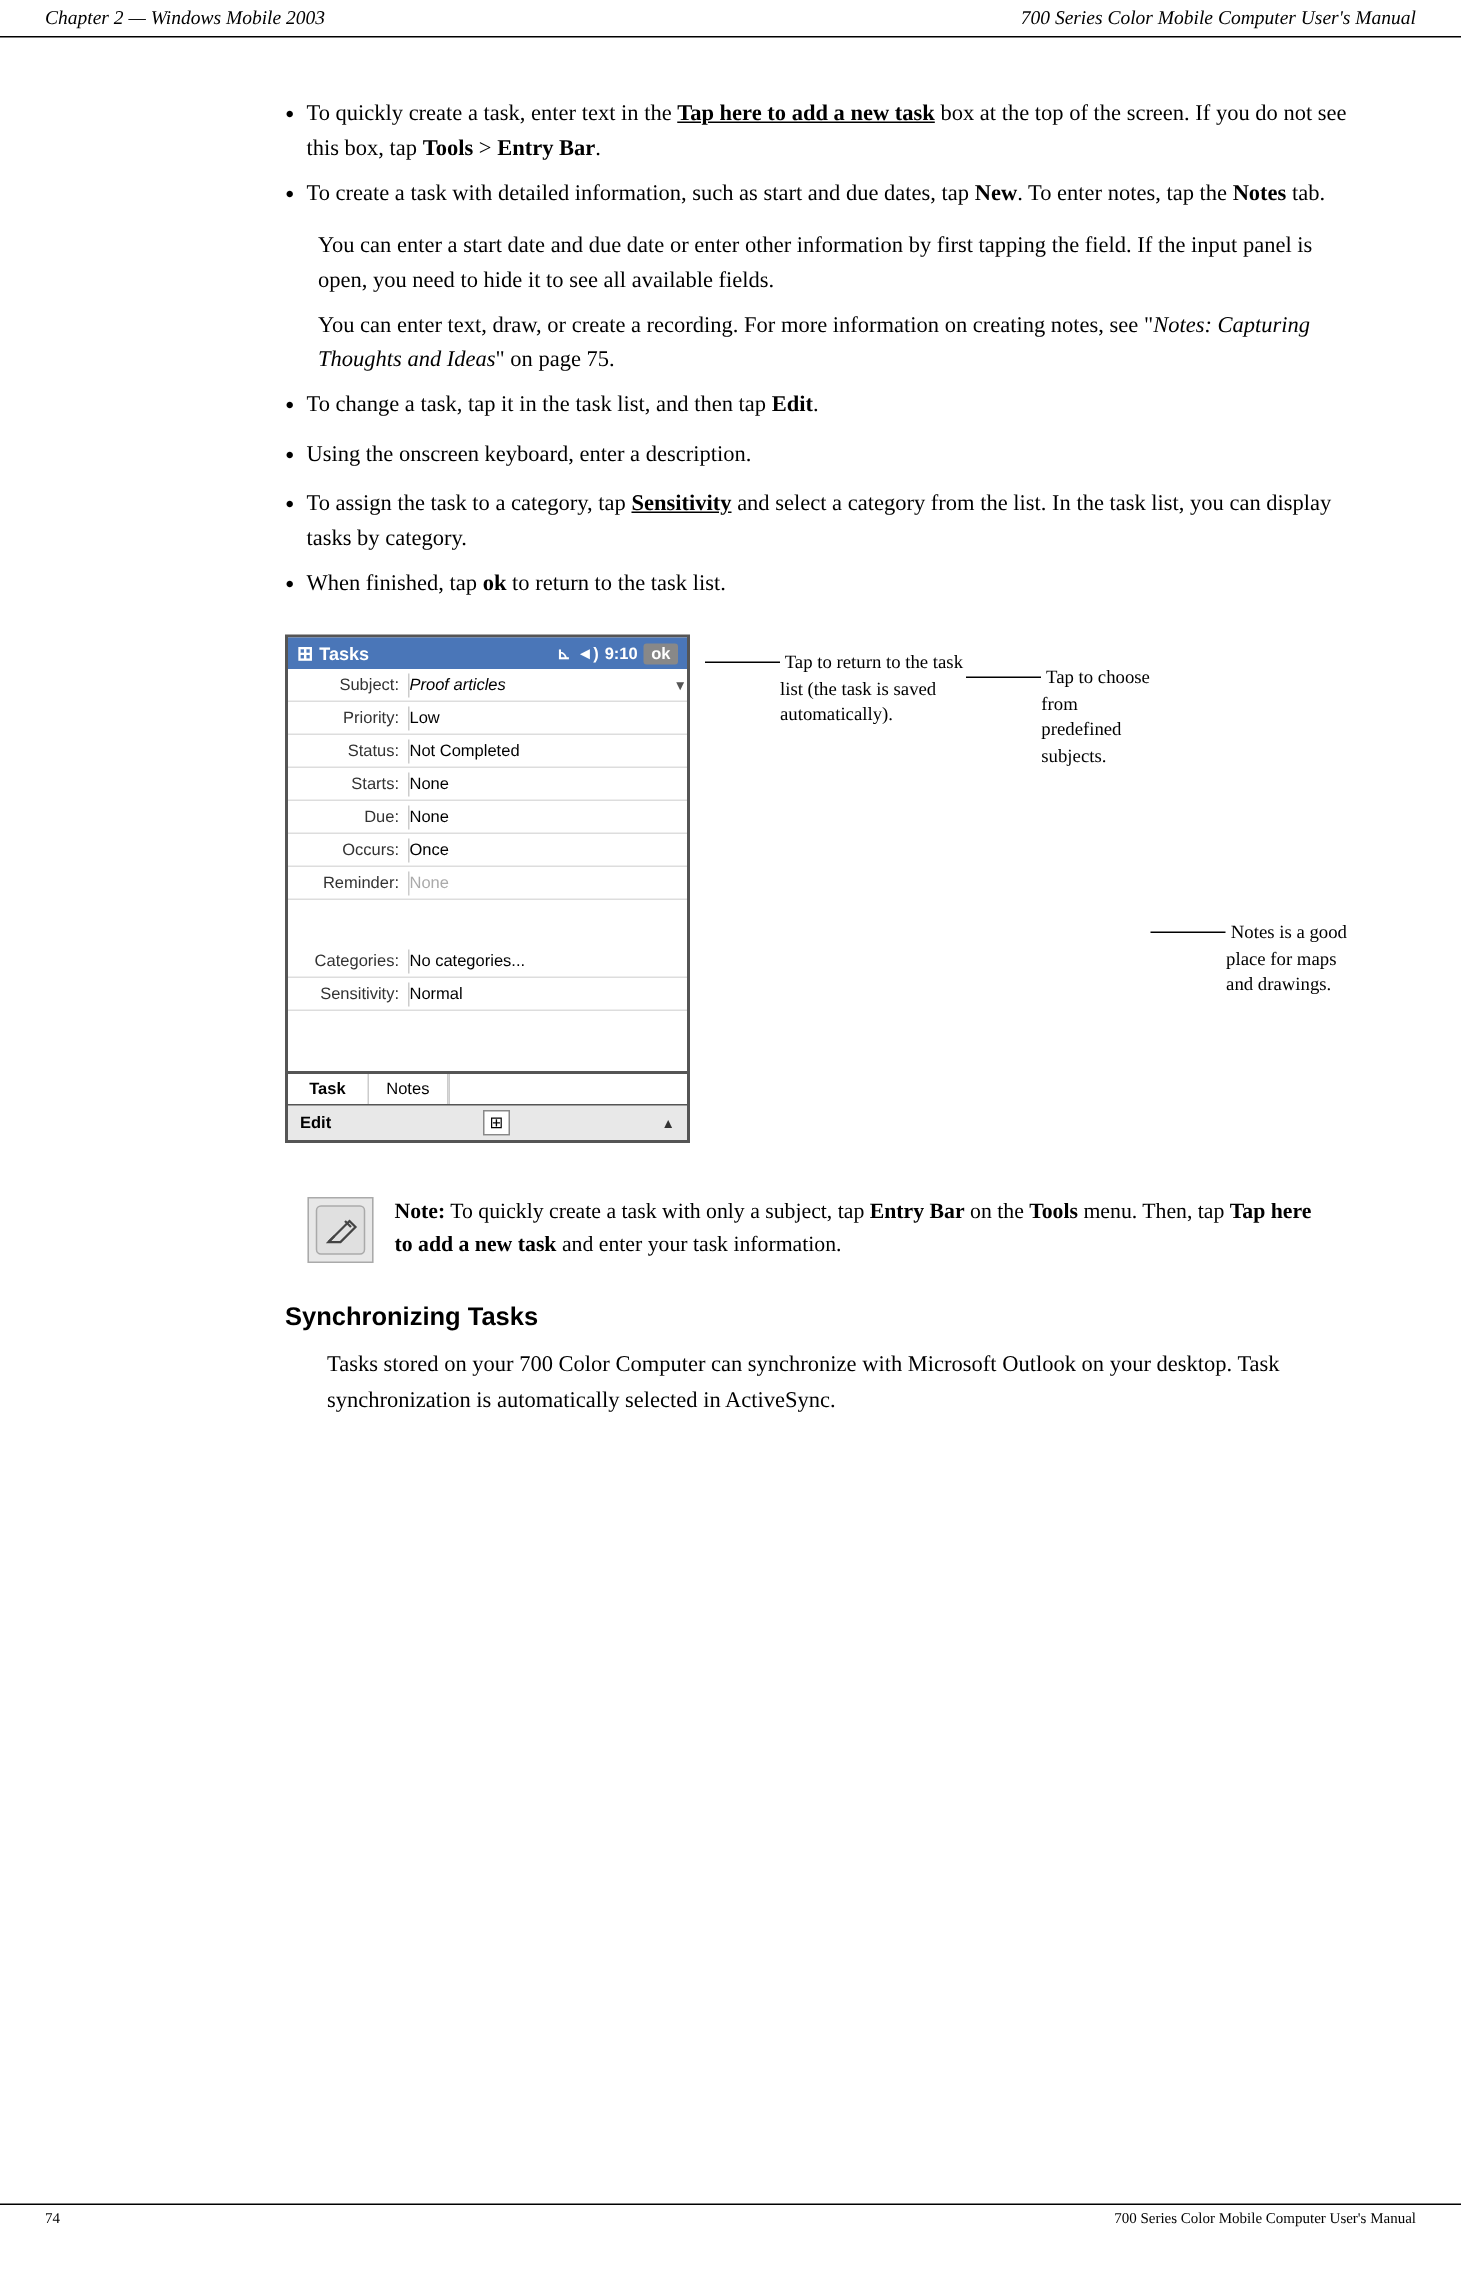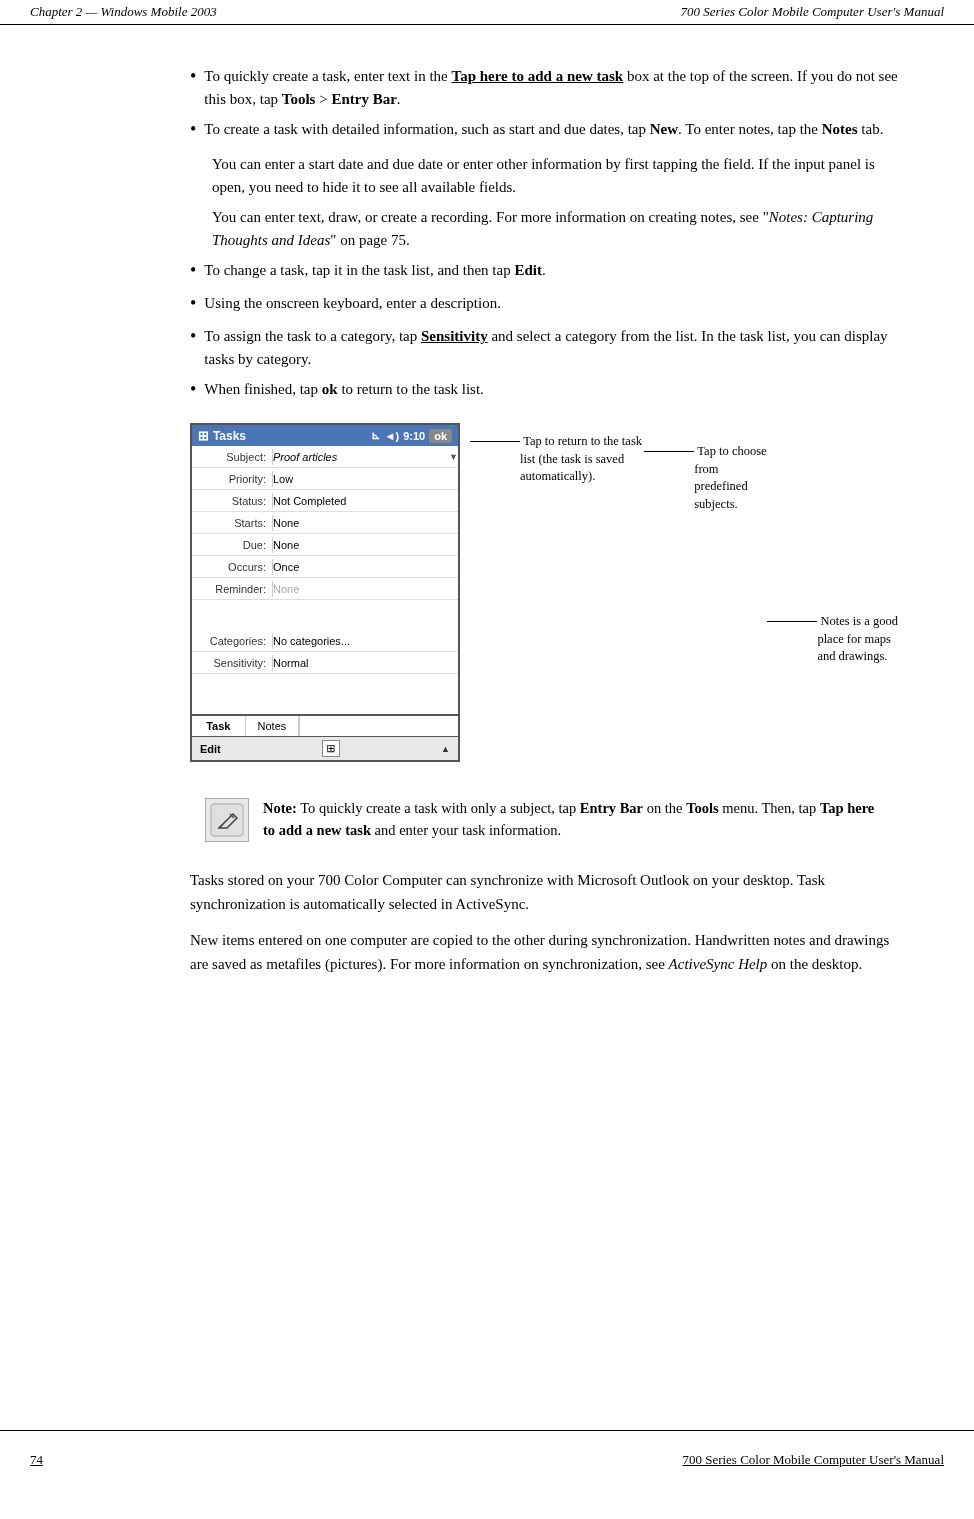--- a/index.html
+++ b/index.html
@@ -201,24 +201,23 @@
     }
 
     
     #footer {
       position: absolute;
       bottom: 30px;
       left: 0;
       right: 0;
       display: flex;
       justify-content: space-between;
-      padding: 21px 30px;
+      padding: 4px 30px;
       border-top: 1px solid #000;
-      font-size: 13px;
-      text-decoration: underline;
+      font-size: 10px;
     }
 
     
     .anno-group {
       display: flex;
       flex-direction: row;
     }
     .anno-entry {
       display: flex;
       align-items: flex-start;
@@ -379,22 +378,22 @@
         <line x1="21" y1="12" x2="25" y2="16" stroke="#444" stroke-width="1.5"></line>
         <line x1="10" y1="26" x2="14" y2="22" stroke="#444" stroke-width="1.5"></line>
       </svg>
     </div>
     <div class="note-text">
       <span class="bold">Note:</span> To quickly create a task with only a subject, tap <span class="bold">Entry Bar</span> on the <span class="bold">Tools</span> menu. Then, tap <span class="bold">Tap here to add a new task</span> and enter your task information.
     </div>
   </div>
 
   <div>
-    <p style="line-height:1.6; margin-bottom:12px;">Tasks stored on your 700 Color Computer can synchronize with Microsoft Outlook on your desktop. Task synchronization is automatically selected in ActiveSync.</p>
-    <p style="line-height:1.6;">New items entered on one computer are copied to the other during synchronization. Handwritten notes and drawings are saved as metafiles (pictures). For more information on synchronization, see <span style="font-style:italic;">ActiveSync Help</span> on the desktop.</p>
+    <div class="section-heading">Synchronizing Tasks</div>
+    <p style="line-height:1.6; margin-bottom:12px;margin-left:28px;">Tasks stored on your 700 Color Computer can synchronize with Microsoft Outlook on your desktop. Task synchronization is automatically selected in ActiveSync.</p>
   </div>
 
 </div>
 
 <div id="footer">
   <span>74</span>
   <span>700 Series Color Mobile Computer User's Manual</span>
 </div>
 
 </body></html>

